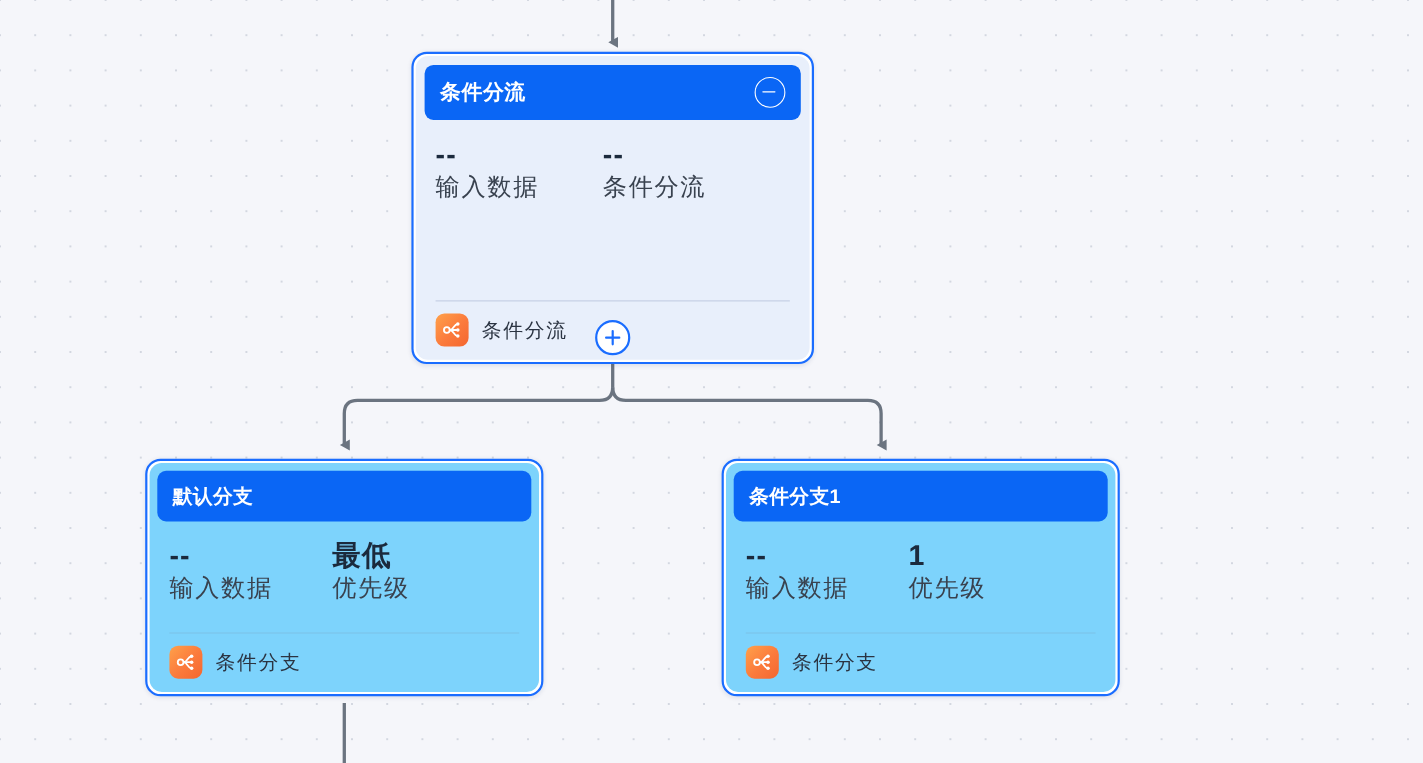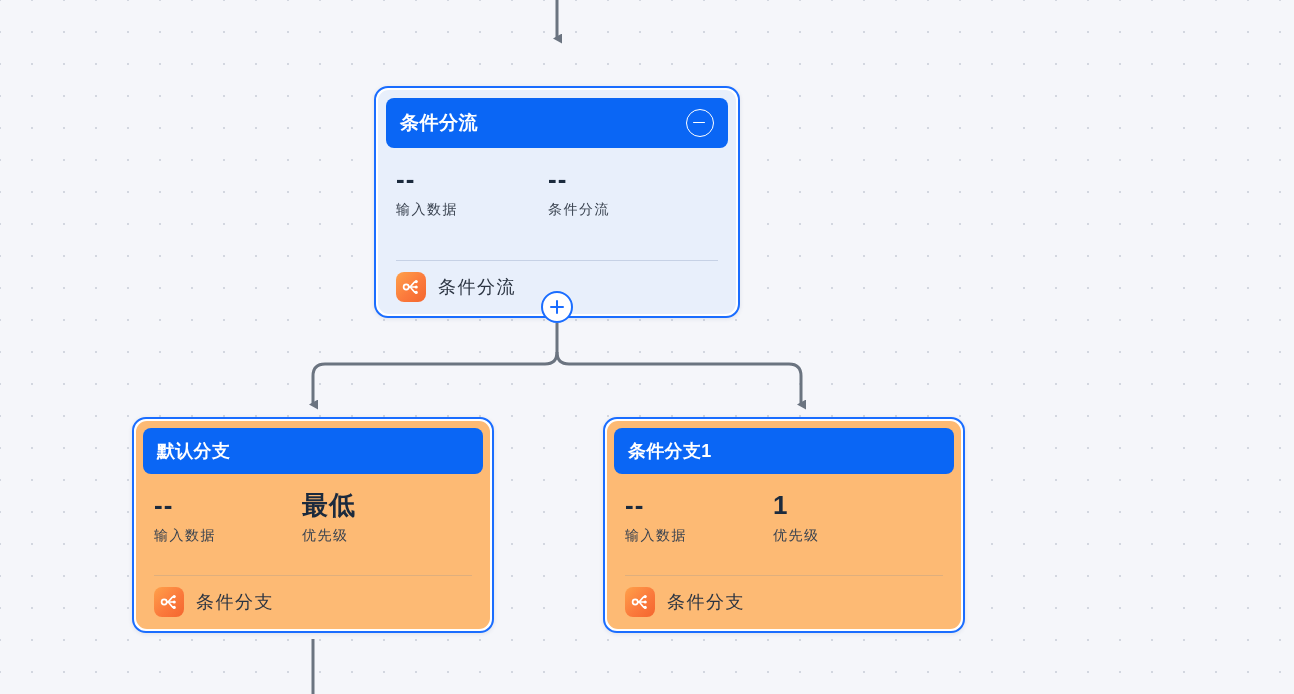--- a/index.html
+++ b/index.html
@@ -49,34 +49,33 @@
     height: 100%;
     display: flex;
     flex-direction: column;
   }
 
   
   .node.router {
     left: 374px;
     top: 47px;
     width: 366px;
-    height: 232px;
-    margin-top: 39px;
+    height: 284px;
   }
   .node.router .node-inner { background: #e8effb; }
 
   
   .node.branch {
     top: 417px;
     width: 362px;
     height: 216px;
   }
-  .node.branch .node-inner { background: #fdba74; }
+  .node.branch .node-inner { background: #7dd3fc; }
   .node.branch.left  { left: 132px; }
-  .node.branch.right { left: 603px; }
+  .node.branch.right { left: 656px; }
 
   
   .node-header {
     margin: 8px 8px 0 8px;
     background: #0a66f5;
     border-radius: 8px;
     height: 50px;
     display: flex;
     align-items: center;
     padding: 0 14px;
@@ -130,21 +129,21 @@
   .node.branch .stat.first { width: 148px; }
   .stat-value {
     font-size: 26px;
     font-weight: bold;
     color: #1b2a3d;
     line-height: 30px;
     white-space: nowrap;
     letter-spacing: 1px;
   }
   .stat-label {
-    font-size: 14px;
+    font-size: 22px;
     color: #39424f;
     line-height: 26px;
     margin-top: 2px;
     letter-spacing: 1.5px;
     white-space: nowrap;
   }
 
   
   .node-footer {
     display: flex;

